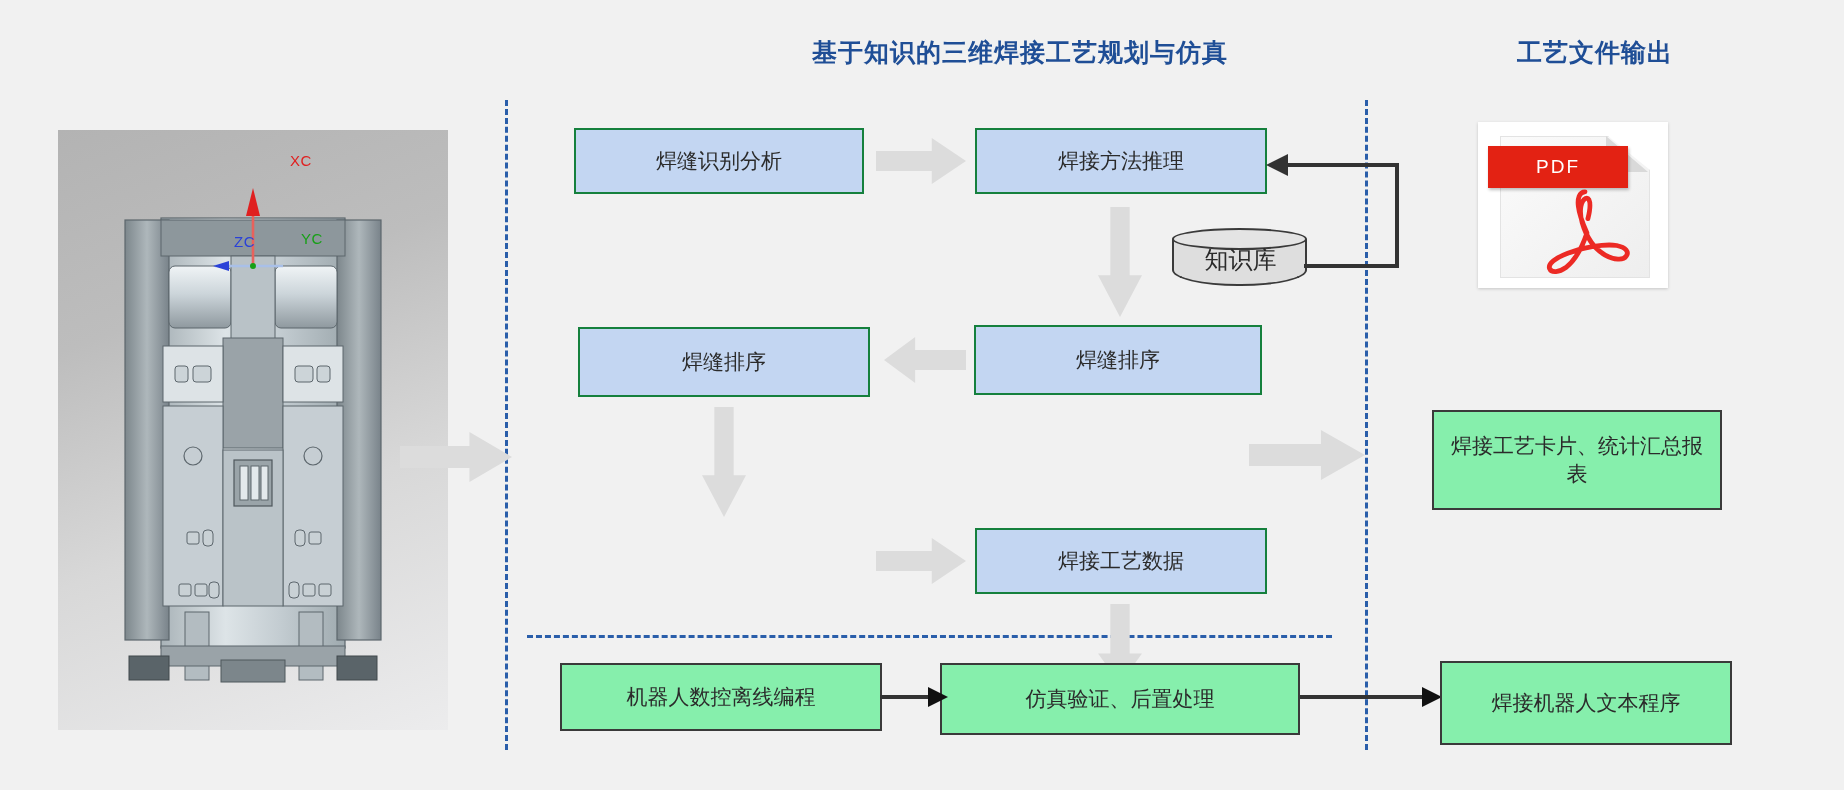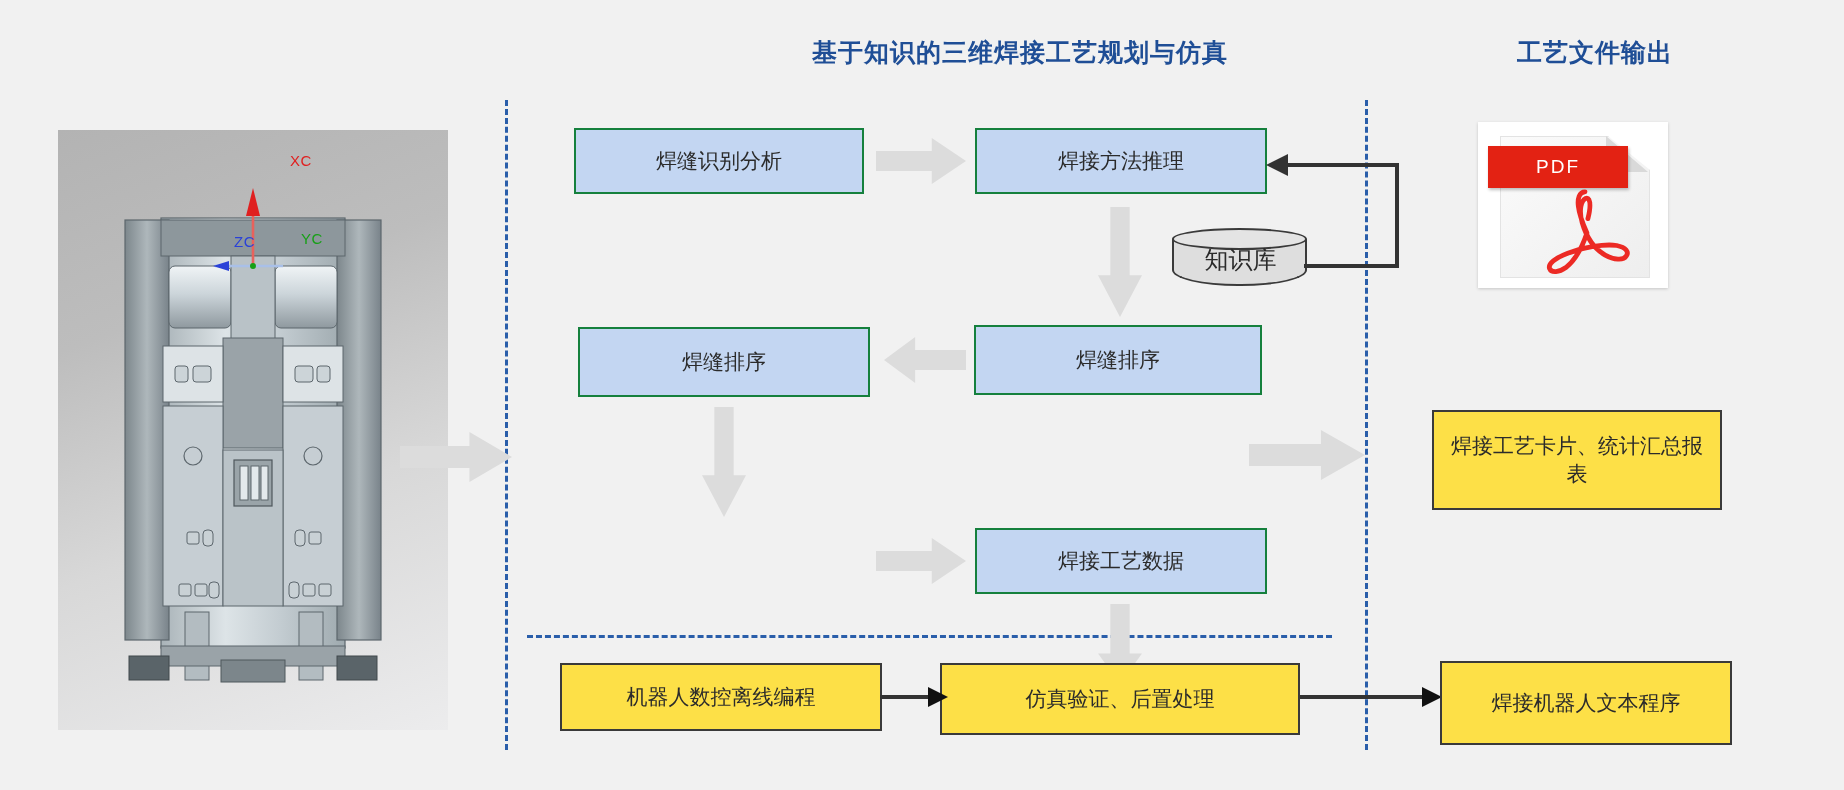--- a/index.html
+++ b/index.html
@@ -89,21 +89,21 @@
     font-size: 21px;
     color: #2b2b2b;
     line-height: 1.35;
     padding: 4px 8px;
   }
   .pbox.blue {
     background: #c3d6f2;
     border: 2px solid #15803d;
   }
   .pbox.gray {
-    background: #fde047;
+    background: #86efac;
     border: 2px solid #3a3a3a;
   }
 
   #box-weld-id      { left: 574px;  top: 128px; width: 290px; height: 66px; }
   #box-weld-method  { left: 975px;  top: 128px; width: 292px; height: 66px; }
   #box-seq          { left: 578px;  top: 327px; width: 292px; height: 70px; }
   #box-assemble     { left: 974px;  top: 325px; width: 288px; height: 70px; }
   #box-gun          { left: 574px;  top: 528px; width: 288px; height: 66px; }
   #box-process-data { left: 975px;  top: 528px; width: 292px; height: 66px; }
   #box-offline      { left: 560px;  top: 663px; width: 322px; height: 68px; }

